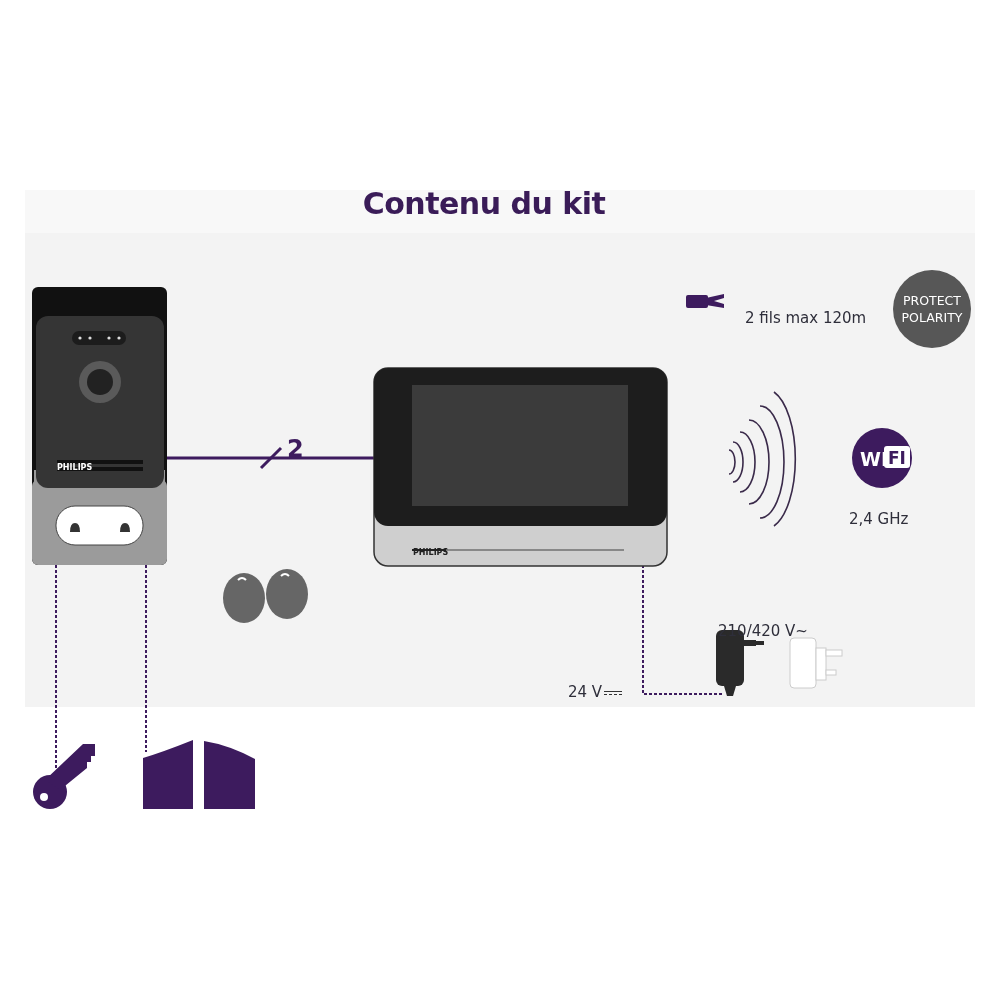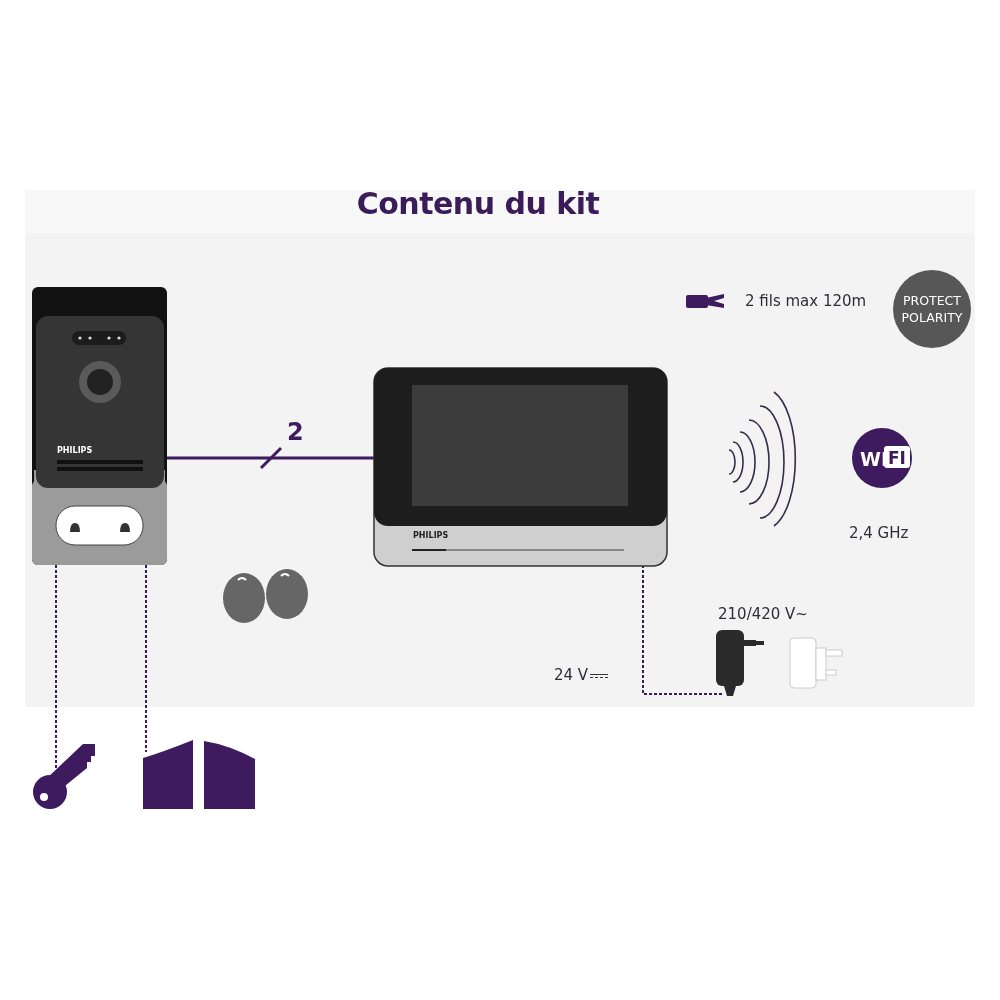--- a/index.html
+++ b/index.html
@@ -1,20 +1,20 @@
 <!DOCTYPE html>
 <html><head>
 <meta charset="utf-8">
 <style>
   html,body{margin:0;padding:0;background:#fff;}
   body{width:1000px;height:1000px;position:relative;overflow:hidden;font-family:"Liberation Sans",sans-serif;}
   .panel{position:absolute;left:25px;top:190px;width:950px;height:517px;background:#f3f3f3;}
   .title-band{position:absolute;left:25px;top:190px;width:950px;height:43px;background:#f8f8f8;}
-  .title{position:absolute;left:0;top:186px;width:956px;text-align:center;font-family:"DejaVu Sans",sans-serif;font-weight:bold;font-size:30px;color:#3a1c58;letter-spacing:-0.5px;}
-  .txt{position:absolute;font-family:"DejaVu Sans",sans-serif;font-size:15px;color:#2e2e3a;}
+  .title{position:absolute;left:0;top:186px;width:956px;text-align:center;font-family:"DejaVu Sans",sans-serif;font-weight:bold;font-size:30px;color:#3a1c58;letter-spacing:-0.5px;padding-left:6px;}
+  .txt{position:absolute;font-family:"DejaVu Sans",sans-serif;font-size:15px;color:#2e2e3a;margin-top:17px;}
   .badge{position:absolute;left:893px;top:270px;width:78px;height:78px;border-radius:50%;background:#575757;color:#fff;display:flex;flex-direction:column;align-items:center;justify-content:center;font-family:"DejaVu Sans",sans-serif;font-size:12.5px;line-height:17px;}
   svg{position:absolute;left:0;top:0;}
 </style>
 </head>
 <body>
 
 <div class="panel"></div>
 <div class="title-band"></div>
 <div class="title">Contenu du kit</div>
 
@@ -110,15 +110,15 @@
 </svg>
 
 <div class="txt" style="left:287px;top:418px;font-size:24px;font-weight:bold;color:#3d1b5e;">2</div>
 <div class="txt" style="left:413px;top:531px;font-size:8px;font-weight:bold;color:#222;">PHILIPS</div>
 <div class="txt" style="left:57px;top:446px;font-size:8px;font-weight:bold;color:#fff;">PHILIPS</div>
 <div class="txt" style="left:745px;top:292px;">2 fils max 120m</div>
 <div class="badge">
   <span>PROTECT</span>
   <span>POLARITY</span>
 </div>
-<div class="txt" style="left:849px;top:524px;text-align:center;">2,4 GHz</div>
+<div class="txt" style="left:849px;top:493px;text-align:center;">2,4 GHz</div>
 <div class="txt" style="left:718px;top:605px;">210/420 V~</div>
-<div class="txt" style="left:554px;top:666px;"><span>24 V</span><span style="display:inline-block;width:18px;border-top:1px solid #333;border-bottom:1px dashed #333;height:2px;margin-left:2px;vertical-align:middle;"></span></div>
+<div class="txt" style="left:568px;top:666px;"><span>24 V</span><span style="display:inline-block;width:18px;border-top:1px solid #333;border-bottom:1px dashed #333;height:2px;margin-left:2px;vertical-align:middle;"></span></div>
 
 </body></html>

